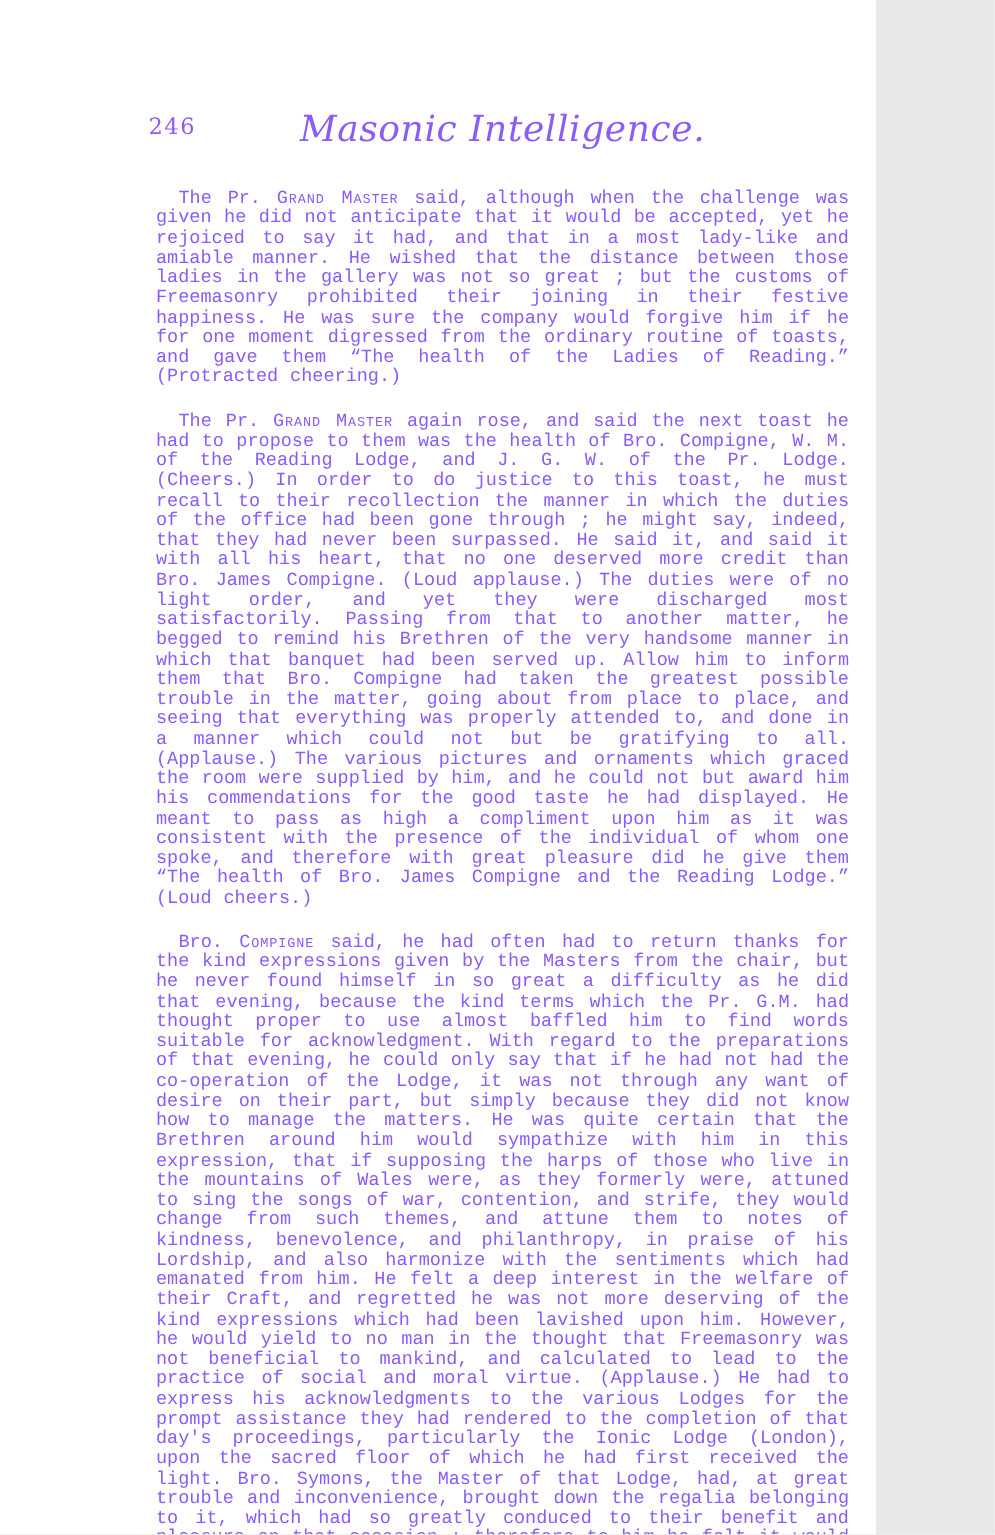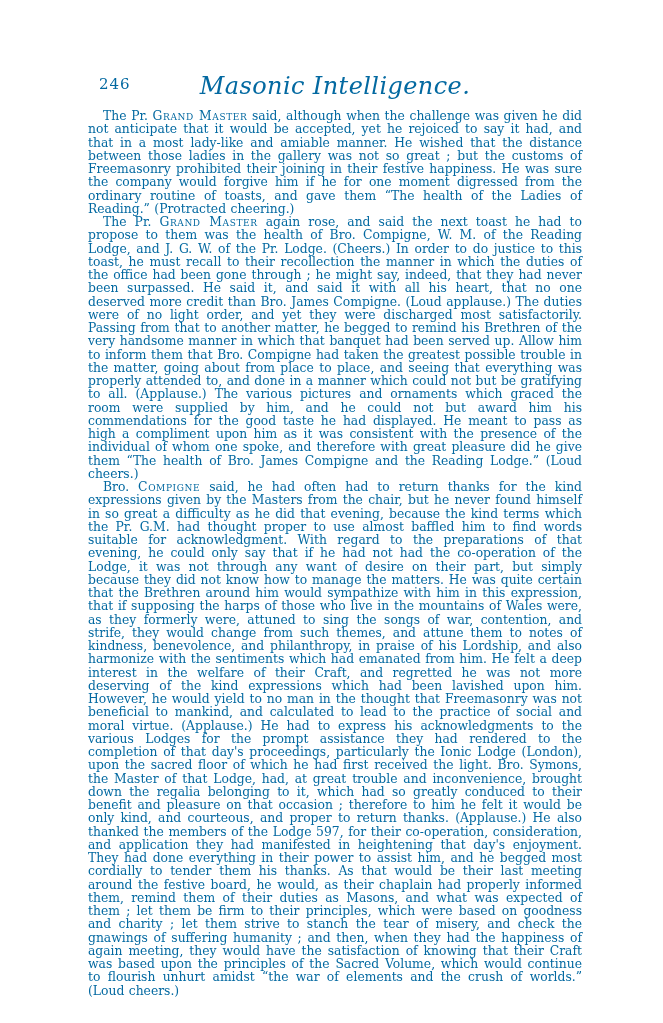--- a/index.html
+++ b/index.html
@@ -2,24 +2,24 @@
 <html><head>
 <meta charset="utf-8">
 <style>
   html, body {
     margin: 0;
     padding: 0;
     background: #e8e8e8;
   }
   .page {
     position: relative;
-    width: 663px;
+    width: 584px;
     height: 1023px;
     background: #ffffff;
-    color: #0369a1;
+    color: #8b5cf6;
     font-family: "DejaVu Serif", serif;
     overflow: hidden;
   }
   .header {
     position: absolute;
     top: 72px;
     left: 88px;
     width: 494px;
     height: 24px;
   }
@@ -41,23 +41,24 @@
     position: absolute;
     top: 110px;
     left: 88px;
     width: 494px;
     text-align: justify;
     font-size: 12.35px;
     line-height: 13.25px;
     word-spacing: 0.5px;
   }
   .body-text p {
-    margin: 0;
+    margin: 16px;
     padding: 0;
     text-indent: 15px;
+    font-family: Liberation Mono, monospace;
   }
   .sc {
     font-variant: small-caps;
     letter-spacing: 0.6px;
   }
 </style>
 </head>
 <body>
 
 <div class="page">

